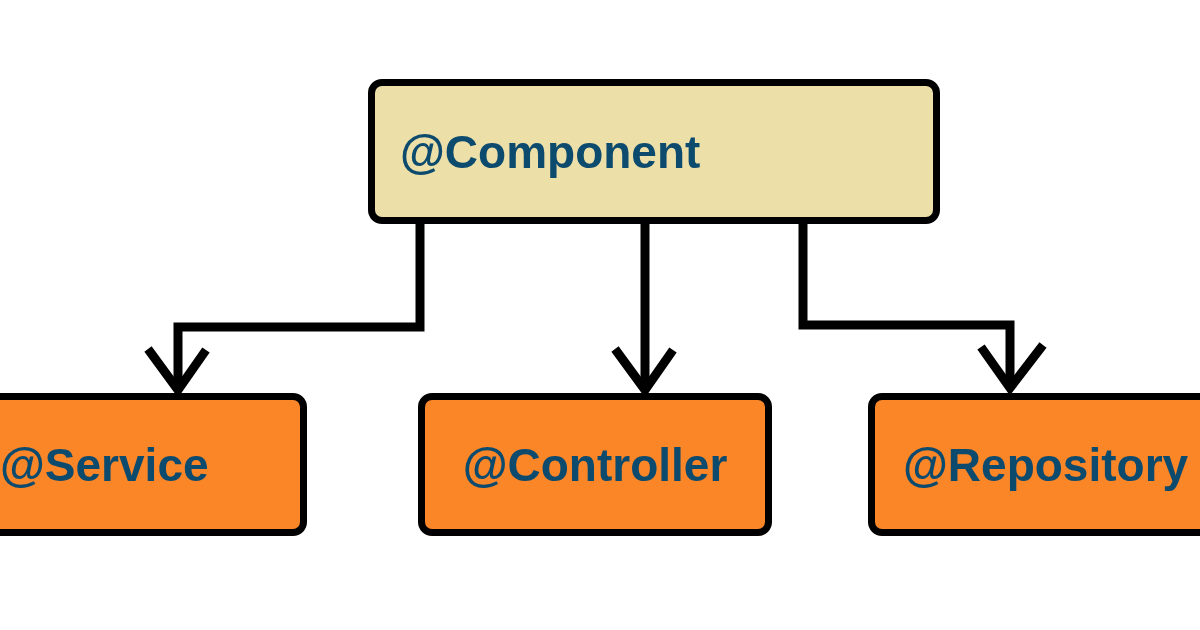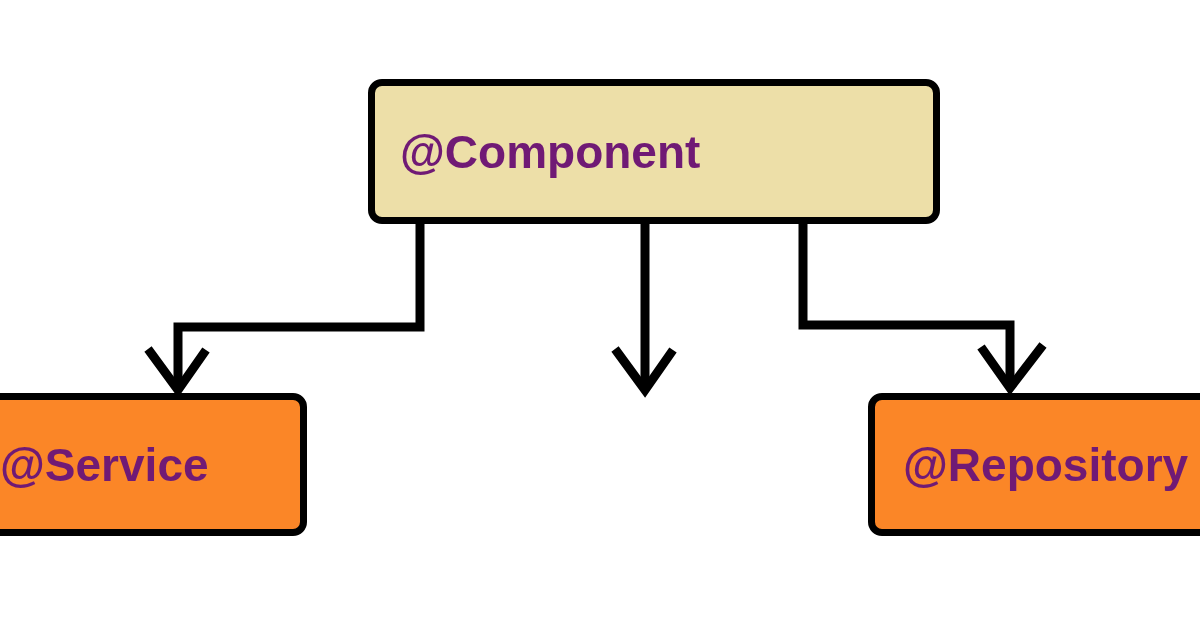--- a/index.html
+++ b/index.html
@@ -33,21 +33,21 @@
     border-radius: 14px;
     display: flex;
     align-items: center;
     overflow: hidden;
   }
   .node-label {
     font-family: "Liberation Sans", "DejaVu Sans", sans-serif;
     font-weight: bold;
     font-size: 46px;
     line-height: 1;
-    color: #701a75;
+    color: #0c4a6e;
     white-space: nowrap;
     letter-spacing: 0px;
   }
 
   
   #node-component {
     left: 368px;
     top: 79px;
     width: 572px;
     height: 145px;
@@ -116,18 +116,21 @@
   </svg>
 
   <div class="node-box" id="node-component">
     <span class="node-label">@Component</span>
   </div>
 
   <div class="node-box leaf-box" id="node-service">
     <span class="node-label">@Service</span>
   </div>
 
+  <div class="node-box leaf-box" id="node-controller">
+    <span class="node-label">@Controller</span>
+  </div>
 
   <div class="node-box leaf-box" id="node-repository">
     <span class="node-label">@Repository</span>
   </div>
 
 </div>
 
 </body></html>

